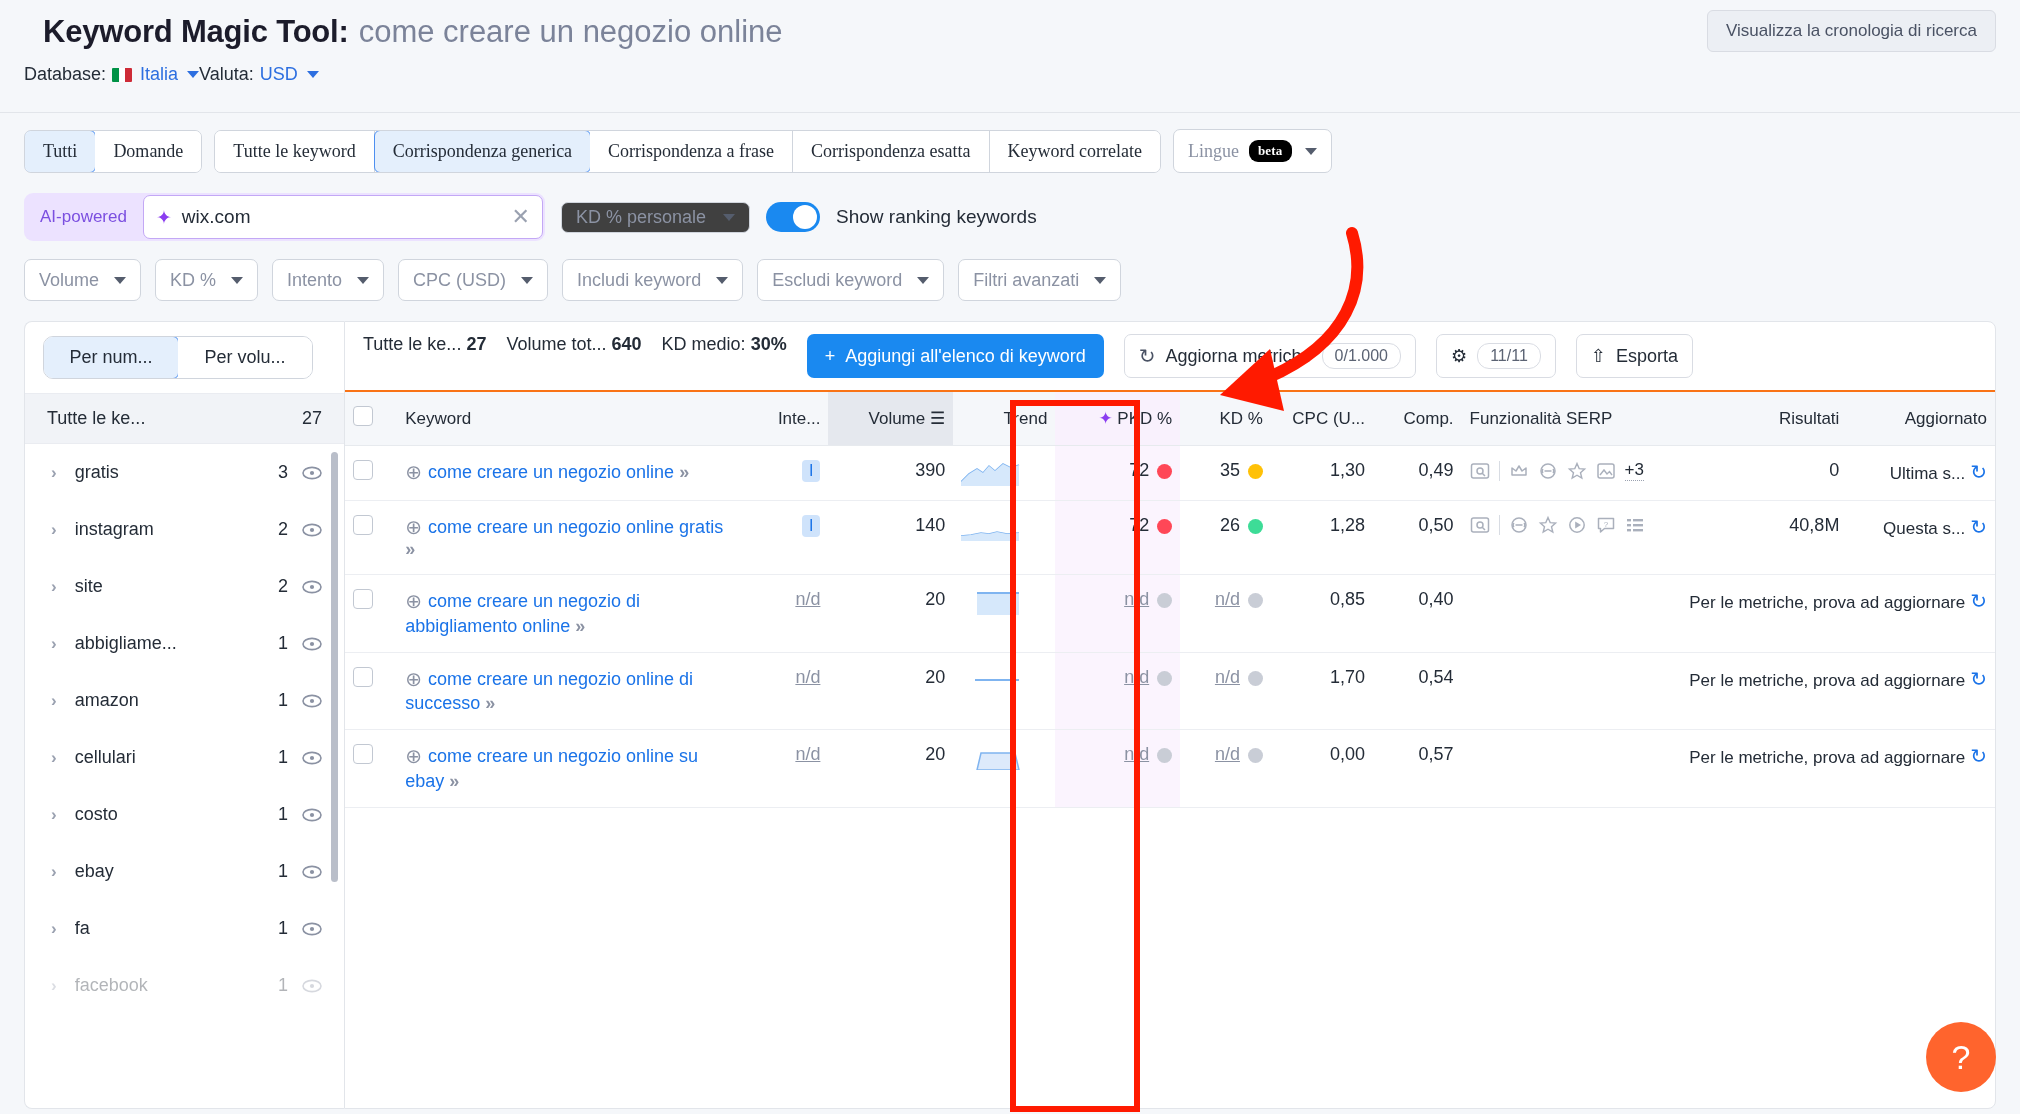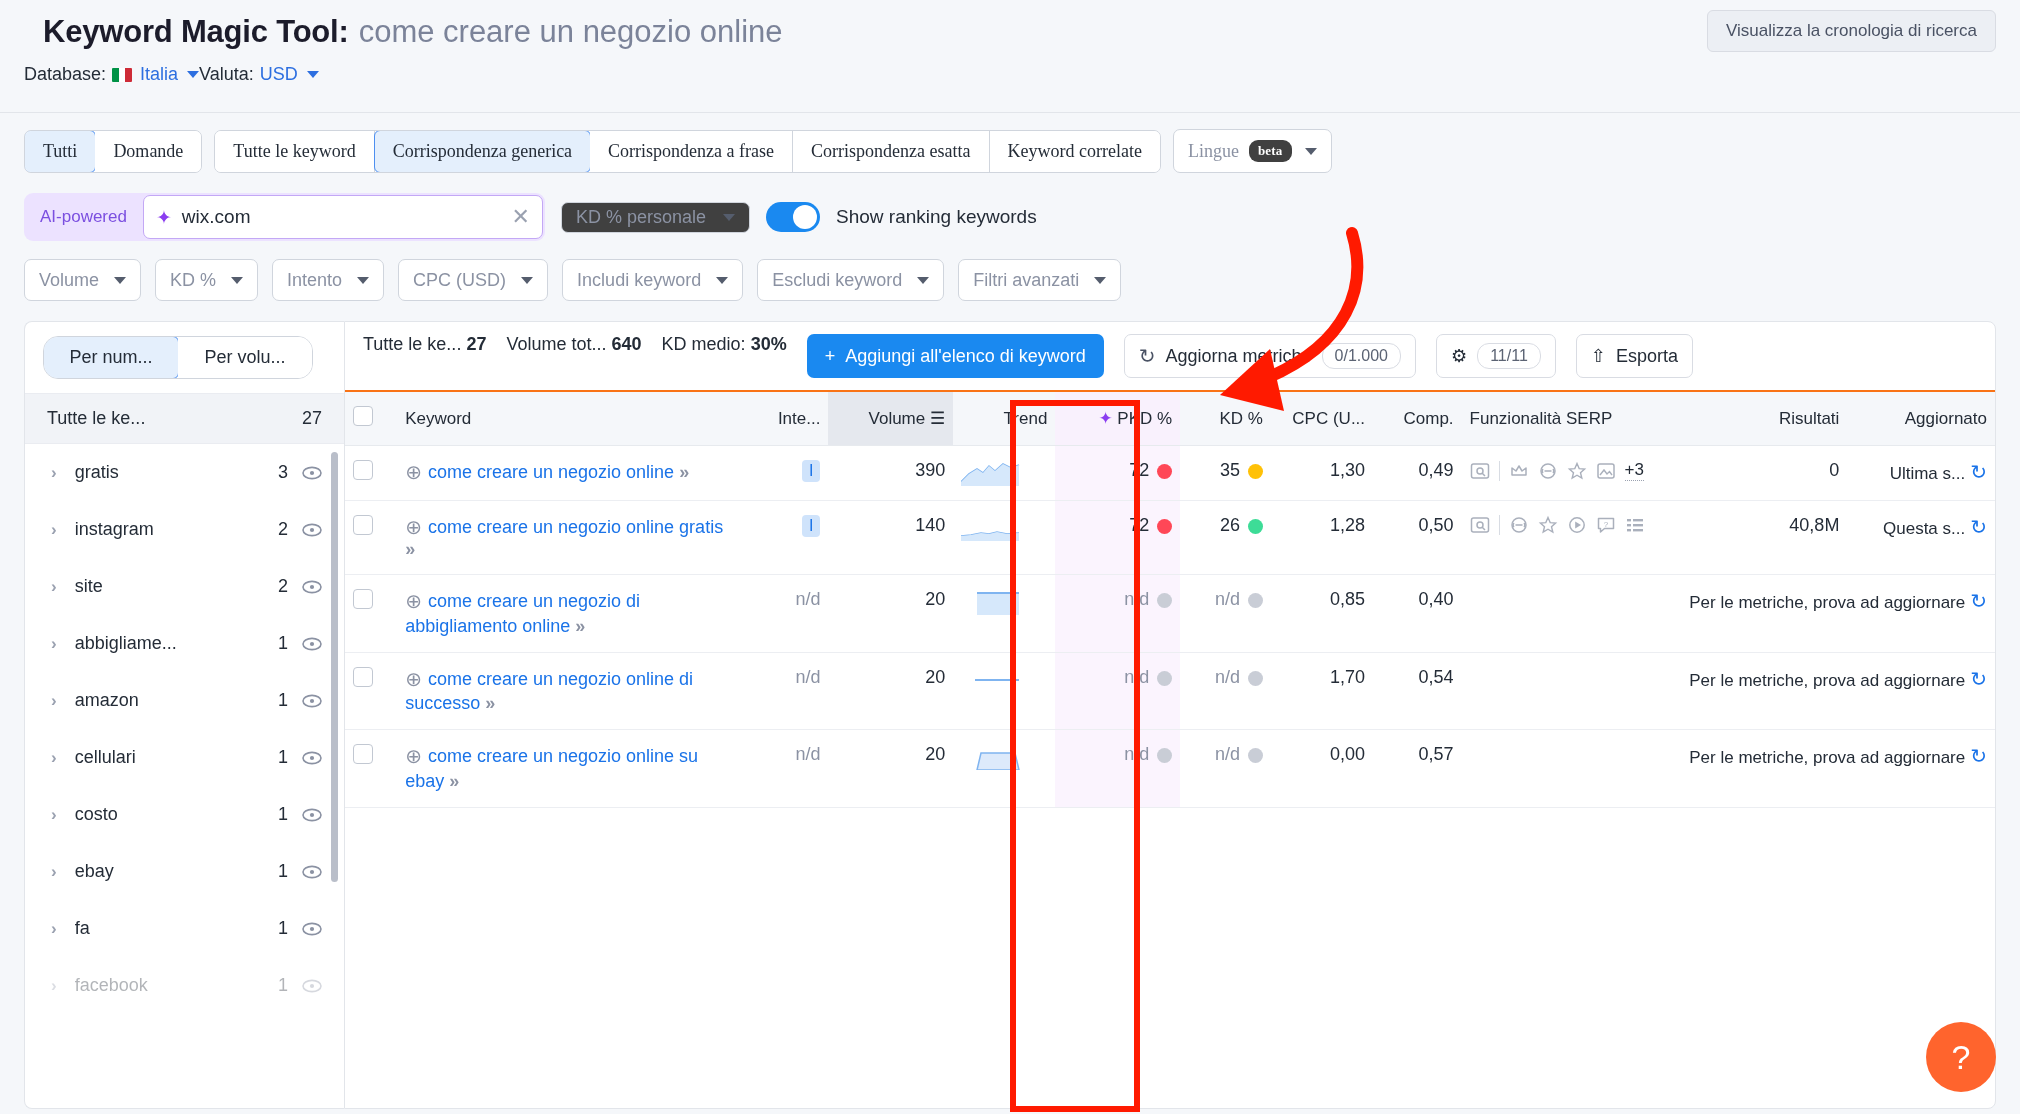--- a/index.html
+++ b/index.html
@@ -49,21 +49,21 @@
     padding: 10px 18px; font-size: 18px; color: #242C37; cursor: pointer;
     border-right: 1px solid #d0d5dd; background: #fff; white-space: nowrap;
   }
   .seg > div:last-child { border-right: none; }
   .seg > div.active { background: #e4effc; border: 1px solid #4d8ff0; margin: -1px; border-radius: 6px; }
   .pill-lang {
     display: flex; align-items: center; gap: 10px; border: 1px solid #d0d5dd;
     border-radius: 7px; background: #fff; padding: 10px 14px; font-size: 18px; color: #8b92a3; cursor:pointer;
   }
   .badge-beta {
-    background: #404040; color: #fff; font-size: 13px; font-weight: bold;
+    background: #000000; color: #fff; font-size: 13px; font-weight: bold;
     padding: 3px 9px; border-radius: 9px; letter-spacing: .2px;
   }
 
   
   .airow { display: flex; align-items: center; gap: 16px; margin-top: 20px; }
   .ai-wrap { display: flex; align-items: center; background: #ece2ff; border-radius: 9px; padding: 0 0 0 0; height: 48px; }
   .ai-label { font-size: 17px; color: #7b4fe0; padding: 0 16px; white-space: nowrap; }
   .ai-input {
     display: flex; align-items: center; gap: 10px; background: #fff;
     border: 1px solid #c3a8f5; border-radius: 7px; height: 44px; width: 400px;
@@ -89,21 +89,21 @@
   }
 
   
   .body { display: flex; margin-top: 20px; padding: 0 24px; gap: 0; height: 788px; }
 
   .sidebar {
     width: 320px; background: #fff; border: 1px solid #e2e5ea; border-right: none;
     border-radius: 8px 0 0 8px; display: flex; flex-direction: column; overflow: hidden;
   }
   .sb-tabs { padding: 14px 14px 14px 18px; }
-  .sb-seg { display: flex; border: 1px solid #d0d5dd; border-radius: 15px; overflow: hidden; width: 270px; align-items: center; }
+  .sb-seg { display: flex; border: 1px solid #d0d5dd; border-radius: 10px; overflow: hidden; width: 270px; align-items: center; }
   .sb-seg > div { flex:1; text-align:center; padding: 10px 4px; font-size: 18px; cursor:pointer; background:#fff; color:#242C37; white-space: nowrap; }
   .sb-seg > div.active { background:#e4effc; border:1px solid #4d8ff0; border-radius:6px; margin:-1px; }
   .sb-all {
     display:flex; justify-content: space-between; align-items:center;
     background: #f1f3f7; padding: 14px 22px; font-size: 18px; border-top: 1px solid #eaecf1; border-bottom: 1px solid #eaecf1;
   }
   .sb-list { flex:1; overflow: hidden; position: relative; }
   .sb-item { display:flex; align-items:center; padding: 18px 22px 18px 26px; font-size: 18px; cursor:pointer; }
   .chev { color:#9aa1b0; font-size: 17px; margin-right: 18px; font-weight: bold; }
   .sb-name { flex: 1; color:#242C37; }
@@ -145,21 +145,21 @@
   tbody td.pkdcol { background:#fbf4fe; }
   .kwlink { color:#1a73e8; line-height: 1.35; display:inline; cursor:pointer; }
   .chevs { color:#8b92a3; font-weight:bold; letter-spacing:-2px; }
   .plus { color:#8b92a3; font-size: 20px; margin-right: 6px; vertical-align: top; }
   .cbox { width: 20px; height: 20px; border:1px solid #c2c8d2; border-radius:4px; background:#fff; display:inline-block; cursor:pointer; }
   .intent-i {
     display:inline-block; background:#cfe3fb; color:#1a73e8; font-size:16px;
     border-radius:4px; padding: 2px 7px; min-width: 18px; text-align:center;
   }
   .dot { display:inline-block; width: 15px; height: 15px; border-radius:50%; margin-left: 8px; vertical-align: middle; }
-  .nd { color:#8b92a3; }
+  .nd { color:#8b92a3;text-decoration:underline; }
   .serp-icons { display:flex; align-items:center; gap: 9px; justify-content:flex-start; color:#aab0bc; }
   .serp-sep { width:1px; height:20px; background:#d8dce3; }
   .plus3 { color:#242C37; font-size:17px; border-bottom: 1px dotted #9aa1b0; cursor:pointer; }
   .note { color:#242C37; font-size:17px; white-space:nowrap; }
   .refresh { color:#1a73e8; font-size:20px; cursor:pointer; }
   .trend svg { display:block; }
 
   
   .annot-box {
     position:absolute; border: 6px solid #ff1a00; left: 1010px; top: 400px;

